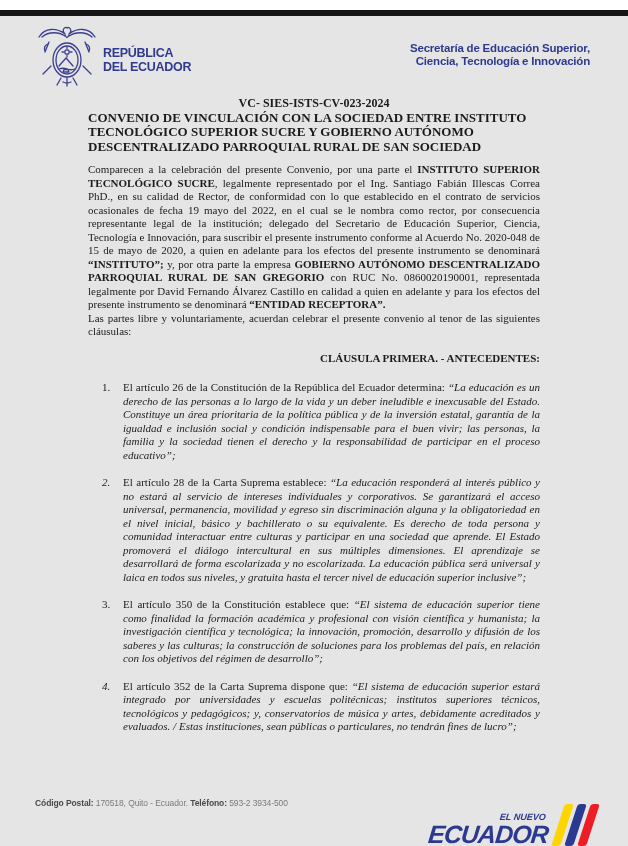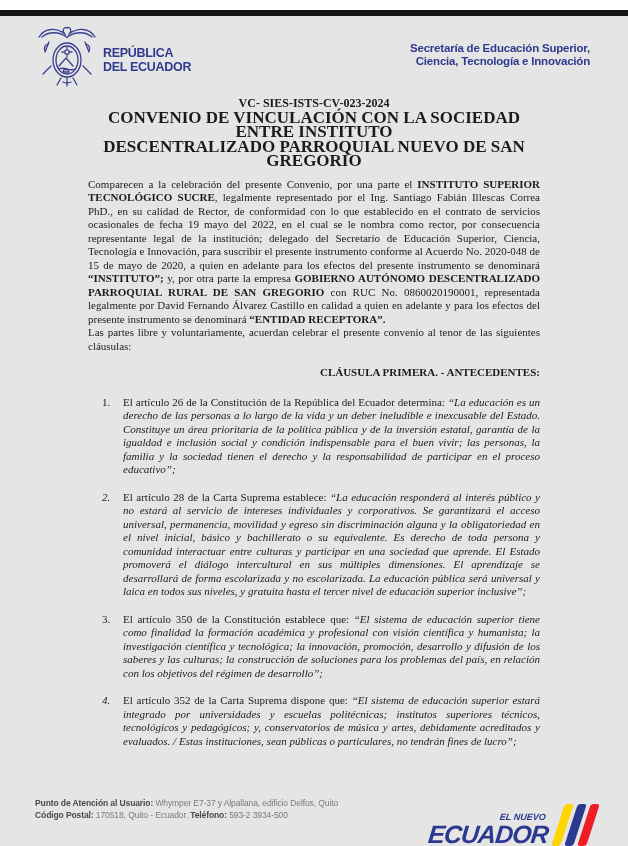--- a/index.html
+++ b/index.html
@@ -38,21 +38,21 @@
     color:#2f3a8e;
   }
   
   .content {
     position:absolute; top:86px; left:88px; width:452px;
     font-size:11px; line-height:13.5px;
     color:#1b1b1b;
     text-align:justify;
   }
   .doc-code { text-align:center; font-weight:bold; font-size:12px; line-height:14.5px; }
-  .doc-title { text-align:center; font-weight:bold; font-size:17px; line-height:14.5px; }
+  .doc-title { font-weight:bold; font-size:13px; line-height:14.5px; }
   .para { margin-top:9px; }
   .para + .para { margin-top:0; }
   .clause-heading { font-weight:bold; margin-top:13px; text-align:right; }
   ol.antecedentes { list-style:none; margin:16px 0 0 0; padding:0; }
   ol.antecedentes li { display:flex; margin-bottom:14px; }
   ol.antecedentes .num { flex:none; width:21px; margin-left:14px; }
   ol.antecedentes .item-text { flex:1; text-align:justify; }
   .b { font-weight:bold; }
   .i { font-style:italic; }
   
@@ -128,21 +128,22 @@
     <div class="secretariat">
       <div>Secretaría de Educación Superior,</div>
       <div>Ciencia, Tecnología e Innovación</div>
     </div>
   </div>
 
   <div class="content">
     <div class="doc-code">VC- SIES-ISTS-CV-023-2024</div>
     <div class="doc-title">
       <div>CONVENIO DE VINCULACIÓN CON LA SOCIEDAD ENTRE INSTITUTO</div>
-      <div>DESCENTRALIZADO PARROQUIAL NUEVO DE SAN GREGORIO</div>
+      <div>TECNOLÓGICO SUPERIOR SUCRE Y GOBIERNO AUTÓNOMO</div>
+      <div>DESCENTRALIZADO PARROQUIAL RURAL DE SAN SOCIEDAD</div>
     </div>
 
     <div class="para"><span>Comparecen a la celebración del presente Convenio, por una parte el </span><span class="b">INSTITUTO SUPERIOR TECNOLÓGICO SUCRE</span><span>, legalmente representado por el Ing. Santiago Fabián Illescas Correa PhD., en su calidad de Rector, de conformidad con lo que establecido en el contrato de servicios ocasionales de fecha 19 mayo del 2022, en el cual se le nombra como rector, por consecuencia representante legal de la institución; delegado del Secretario de Educación Superior, Ciencia, Tecnología e Innovación, para suscribir el presente instrumento conforme al Acuerdo No. 2020-048 de 15 de mayo de 2020, a quien en adelante para los efectos del presente instrumento se denominará </span><span class="b">“INSTITUTO”;</span><span> y, por otra parte la empresa </span><span class="b">GOBIERNO AUTÓNOMO DESCENTRALIZADO PARROQUIAL RURAL DE SAN GREGORIO</span><span> con RUC No. 0860020190001, representada legalmente por David Fernando Álvarez Castillo en calidad a quien en adelante y para los efectos del presente instrumento se denominará </span><span class="b">“ENTIDAD RECEPTORA”.</span></div>
     <div class="para"><span>Las partes libre y voluntariamente, acuerdan celebrar el presente convenio al tenor de las siguientes cláusulas:</span></div>
 
     <div class="clause-heading">CLÁUSULA PRIMERA. - ANTECEDENTES:</div>
 
     <ol class="antecedentes">
       <li>
         <span class="num"><span>1.</span></span>
@@ -157,21 +158,20 @@
         <span class="item-text"><span>El artículo 350 de la Constitución establece que: </span><span class="i">“El sistema de educación superior tiene como finalidad la formación académica y profesional con visión científica y humanista; la investigación científica y tecnológica; la innovación, promoción, desarrollo y difusión de los saberes y las culturas; la construcción de soluciones para los problemas del país, en relación con los objetivos del régimen de desarrollo”;</span></span>
       </li>
       <li>
         <span class="num"><span class="i">4.</span></span>
         <span class="item-text"><span>El artículo 352 de la Carta Suprema dispone que: </span><span class="i">“El sistema de educación superior estará integrado por universidades y escuelas politécnicas; institutos superiores técnicos, tecnológicos y pedagógicos; y, conservatorios de música y artes, debidamente acreditados y evaluados. / Estas instituciones, sean públicas o particulares, no tendrán fines de lucro”;</span></span>
       </li>
     </ol>
   </div>
 
   <div class="footer-info">
-    <div><span class="b">Punto de Atención al Usuario:</span><span> Whymper E7-37 y Alpallana, edificio Delfos, Quito</span></div>
     <div><span class="b">Código Postal:</span><span> 170518, Quito - Ecuador. </span><span class="b">Teléfono:</span><span> 593-2 3934-500</span></div>
   </div>
 
   <div class="ecu-logo">
     <div class="ecu-text">
       <div class="ecu-top">EL NUEVO</div>
       <div class="ecu-main">ECUADOR</div>
     </div>
     <div class="stripes">
       <span class="stripe s-yellow"></span>

